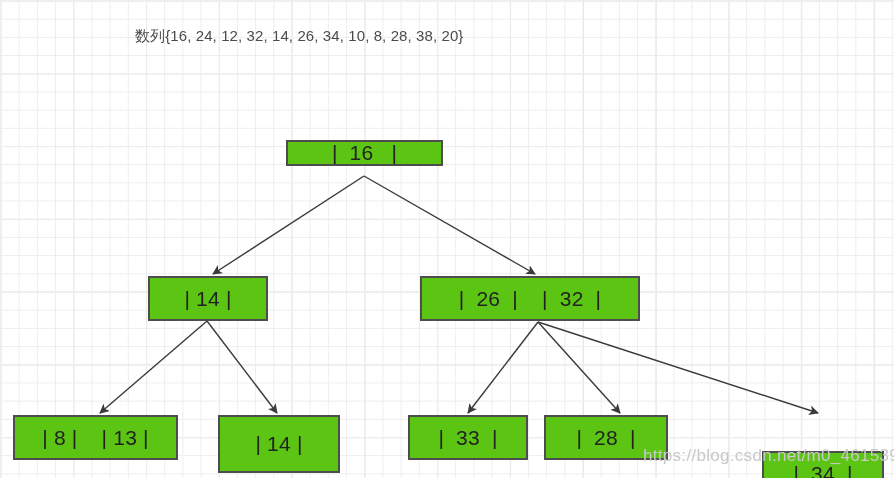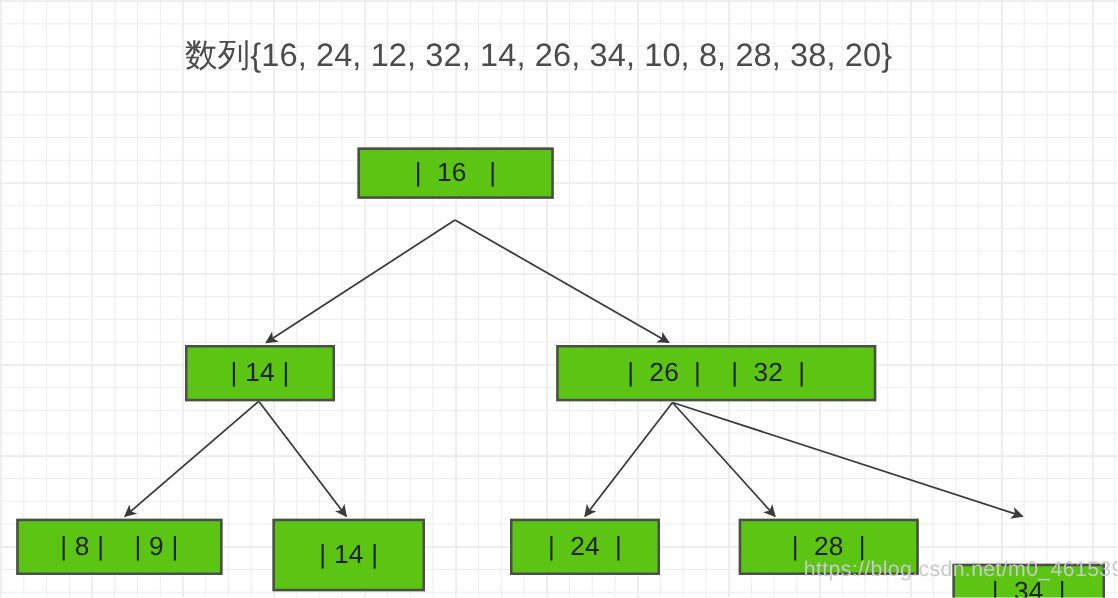--- a/index.html
+++ b/index.html
@@ -36,23 +36,23 @@
     position: absolute;
     left: 0;
     top: 0;
     width: 894px;
     height: 478px;
     pointer-events: none;
   }
 
   #title {
     position: absolute;
-    left: 148px;
+    left: 135px;
     top: 27px;
-    font-size: 26px;
+    font-size: 15px;
     color: #4b4b4b;
     white-space: nowrap;
     letter-spacing: 0.1px;
   }
 
   .node {
     position: absolute;
     box-sizing: border-box;
     background: #5CC413;
     border: 2px solid #4d4d4d;
@@ -93,25 +93,25 @@
         <line x1="364" y1="176" x2="535" y2="274" stroke="#3a3a3a" stroke-width="1.4" marker-end="url(#arrowhead)"></line>
         <line x1="207" y1="321" x2="100" y2="413" stroke="#3a3a3a" stroke-width="1.4" marker-end="url(#arrowhead)"></line>
         <line x1="207" y1="321" x2="277" y2="413" stroke="#3a3a3a" stroke-width="1.4" marker-end="url(#arrowhead)"></line>
         <line x1="538" y1="322" x2="468" y2="413" stroke="#3a3a3a" stroke-width="1.4" marker-end="url(#arrowhead)"></line>
         <line x1="538" y1="322" x2="620" y2="413" stroke="#3a3a3a" stroke-width="1.4" marker-end="url(#arrowhead)"></line>
         <line x1="538" y1="322" x2="818" y2="413" stroke="#3a3a3a" stroke-width="1.4" marker-end="url(#arrowhead)"></line>
       </g>
   </svg>
 
   <div id="node-layer">
-      <div class="node" style="left: 286px; top: 118px; width: 157px; height: 41px; background: rgb(92, 196, 19); border-color: rgb(77, 77, 77); color: rgb(34, 34, 34);">|  16   |</div>
+      <div class="node" style="left: 286px; top: 140px; width: 157px; height: 26px; background: rgb(92, 196, 19); border-color: rgb(77, 77, 77); color: rgb(34, 34, 34);">|  16   |</div>
       <div class="node" style="left: 148px; top: 276px; width: 120px; height: 45px; background: rgb(92, 196, 19); border-color: rgb(77, 77, 77); color: rgb(34, 34, 34);">| 14 |</div>
-      <div class="node" style="left: 445px; top: 276px; width: 256px; height: 45px; background: rgb(92, 196, 19); border-color: rgb(77, 77, 77); color: rgb(34, 34, 34);">|  26  |    |  32  |</div>
-      <div class="node" style="left: 13px; top: 415px; width: 165px; height: 45px; background: rgb(92, 196, 19); border-color: rgb(77, 77, 77); color: rgb(34, 34, 34);">| 8 |    | 9 |</div>
+      <div class="node" style="left: 420px; top: 276px; width: 220px; height: 45px; background: rgb(92, 196, 19); border-color: rgb(77, 77, 77); color: rgb(34, 34, 34);">|  26  |    |  32  |</div>
+      <div class="node" style="left: 13px; top: 415px; width: 165px; height: 45px; background: rgb(92, 196, 19); border-color: rgb(77, 77, 77); color: rgb(34, 34, 34);">| 8 |    | 13 |</div>
       <div class="node" style="left: 218px; top: 415px; width: 122px; height: 58px; background: rgb(92, 196, 19); border-color: rgb(77, 77, 77); color: rgb(34, 34, 34);">| 14 |</div>
-      <div class="node" style="left: 408px; top: 415px; width: 120px; height: 45px; background: rgb(92, 196, 19); border-color: rgb(77, 77, 77); color: rgb(34, 34, 34);">|  24  |</div>
-      <div class="node" style="left: 591px; top: 415px; width: 144px; height: 45px; background: rgb(92, 196, 19); border-color: rgb(77, 77, 77); color: rgb(34, 34, 34);">|  28  |</div>
+      <div class="node" style="left: 408px; top: 415px; width: 120px; height: 45px; background: rgb(92, 196, 19); border-color: rgb(77, 77, 77); color: rgb(34, 34, 34);">|  33  |</div>
+      <div class="node" style="left: 544px; top: 415px; width: 124px; height: 45px; background: rgb(92, 196, 19); border-color: rgb(77, 77, 77); color: rgb(34, 34, 34);">|  28  |</div>
       <div class="node" style="left: 762px; top: 415px; width: 122px; height: 45px; background: rgb(92, 196, 19); border-color: rgb(77, 77, 77); color: rgb(34, 34, 34); margin-top: 36px;">|  34  |</div>
     </div>
 
   <div id="watermark">https://blog.csdn.net/m0_46153949</div>
 
 </div>
 
 </body></html>

